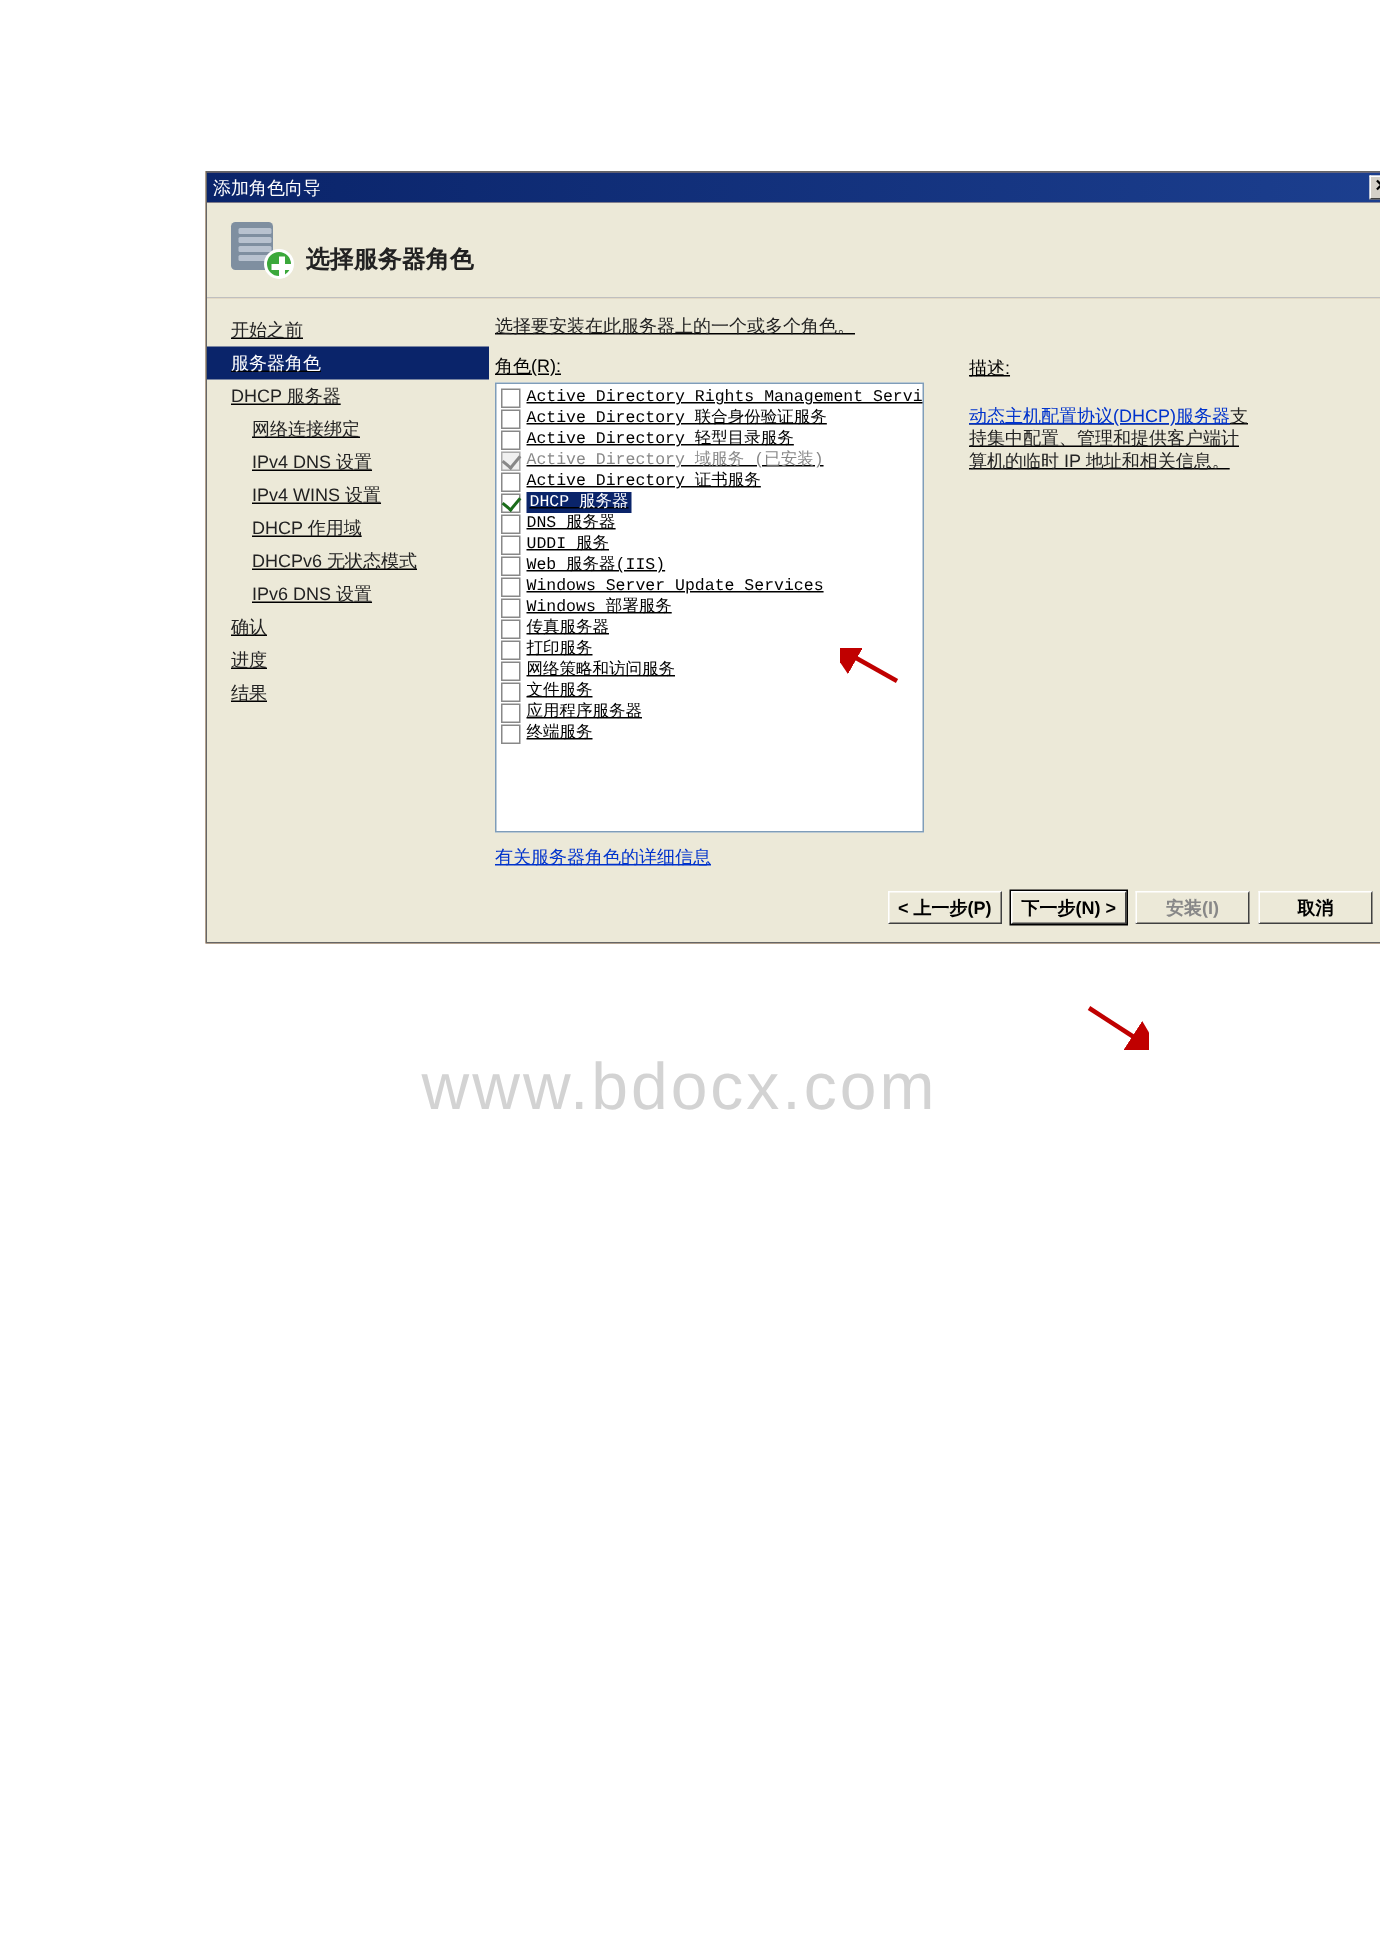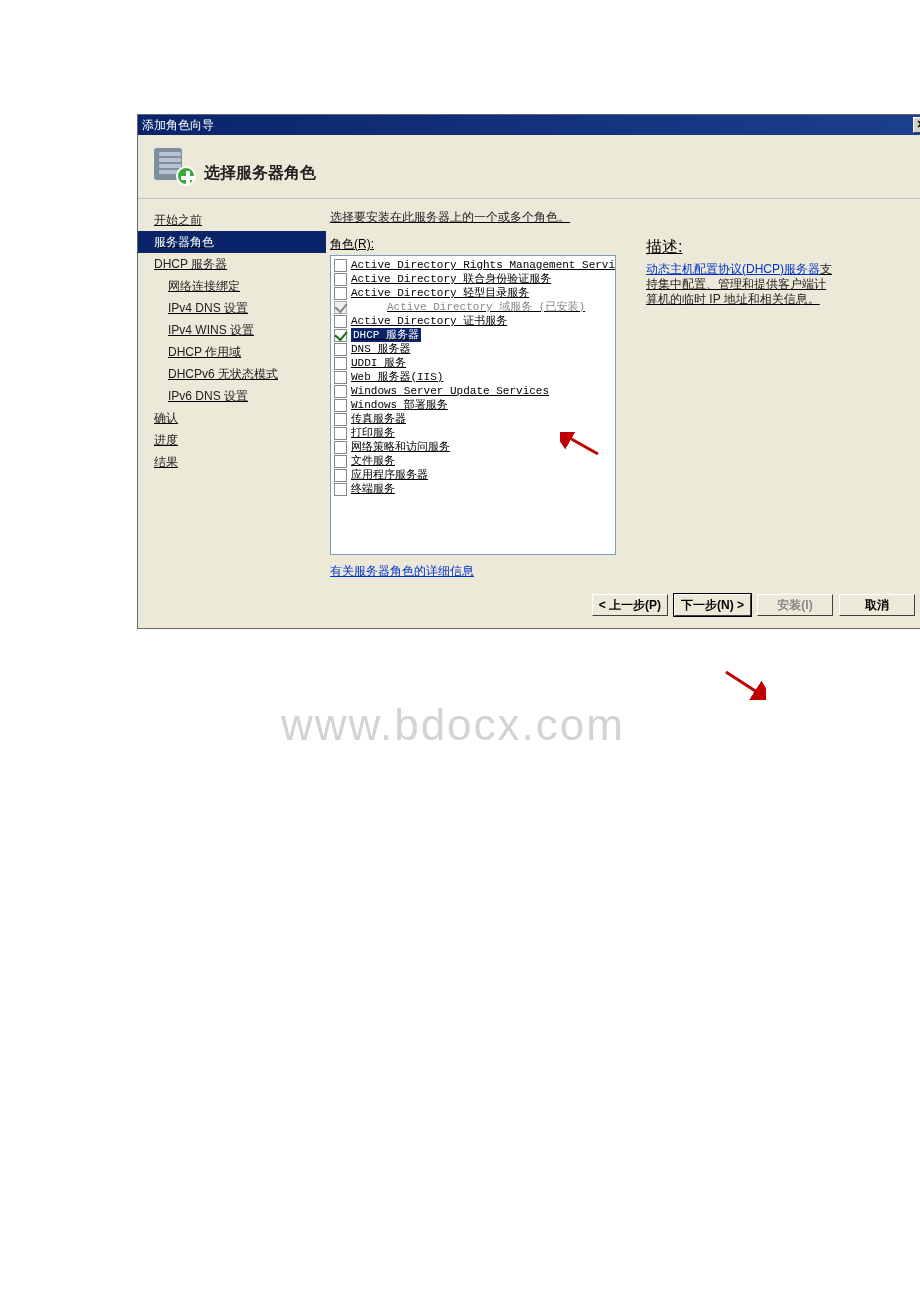--- a/index.html
+++ b/index.html
@@ -170,37 +170,37 @@
     transform: rotate(40deg);
   }
   .role-checkbox.disabled { background: #f0f0f0; border-color:#aaa; }
   .role-checkbox.disabled.checked::after { border-color:#888; }
   .role-text { }
   .role-text.highlighted {
     background: #0a246a;
     color: #fff;
     padding: 0 2px;
   }
-  .role-text.disabled { color: #888; margin-left: 36px; }
+  .role-text.disabled { color: #888; }
   .more-link {
     color: #0033cc;
     text-decoration: underline;
     font-size: 12px;
     margin-top: 8px;
     display: inline-block;
     cursor: pointer;
   }
   .desc-column {
     width: 190px;
     margin-left: 10px;
     padding-top: 28px;
   }
   .desc-label {
-    font-size: 16px;
-    margin-bottom: 4px;
+    font-size: 12px;
+    margin-bottom: 16px;
   }
   .desc-text {
     font-size: 12px;
     line-height: 15px;
     color: #222;
   }
   .desc-text .dhcp-link {
     color: #0033cc;
     text-decoration: underline;
   }

